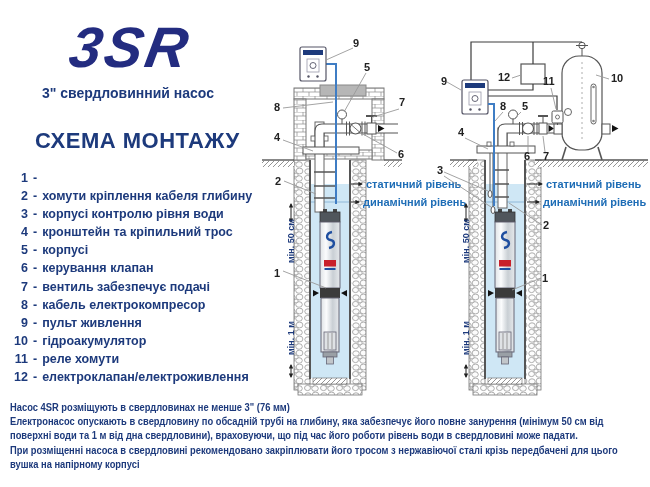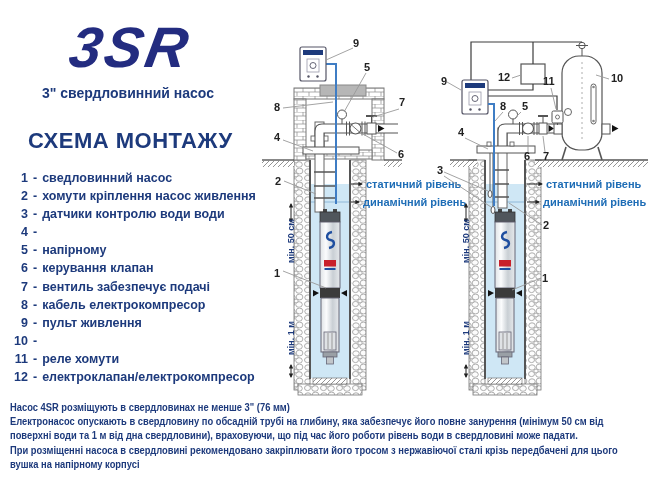--- a/index.html
+++ b/index.html
@@ -3,21 +3,21 @@
 <meta charset="utf-8">
 <style>
   html,body{margin:0;padding:0;background:#888;}
   .page{position:relative;width:650px;height:487px;background:#ffffff;overflow:hidden;
         font-family:"Liberation Sans",sans-serif;}
   .logo{position:absolute;left:38px;top:14px;width:185px;text-align:center;
         font-style:italic;font-weight:bold;font-size:57px;letter-spacing:3px;
         color:#232c80;transform:skewX(-10deg);}
   .subtitle{position:absolute;left:28px;top:85px;width:200px;text-align:center;
         font-weight:bold;font-size:14px;color:#1d3a7c;}
-  .title{position:absolute;left:28px;top:128px;font-weight:bold;font-size:22px;
+  .title{position:absolute;left:35px;top:128px;font-weight:bold;font-size:22px;
         letter-spacing:.5px;color:#1d3a7c;text-align:right;}
   .legend{position:absolute;left:6px;top:169px;width:292px;}
   .lrow{display:flex;line-height:18.1px;font-weight:bold;font-size:12.5px;color:#1d3a7c;}
   .lnum{width:22px;text-align:right;flex:0 0 auto;}
   .ldash{margin:0 5px;flex:0 0 auto;}
   .ltxt{white-space:nowrap;}
   .footer{position:absolute;left:10px;top:401px;width:702px;
         transform:scaleX(.9);transform-origin:0 0;
         font-weight:bold;font-size:10.4px;line-height:14.2px;color:#1d3a7c;}
   .footer p{margin:0;}
@@ -36,40 +36,40 @@
 <div class="page">
 
   <div class="logo">3SR</div>
   <div class="subtitle">3" свердловинний насос</div>
   <div class="title">СХЕМА МОНТАЖУ</div>
 
   <div class="legend">
     <div class="lrow">
         <span class="lnum">1</span>
         <span class="ldash">-</span>
-        <span class="ltxt">сведловинний насос</span>
       </div>
     <div class="lrow">
         <span class="lnum">2</span>
         <span class="ldash">-</span>
-        <span class="ltxt">хомути кріплення насос живлення</span>
+        <span class="ltxt">хомути кріплення кабеля глибину</span>
       </div>
     <div class="lrow">
         <span class="lnum">3</span>
         <span class="ldash">-</span>
-        <span class="ltxt">датчики контролю води води</span>
+        <span class="ltxt">корпусі контролю рівня води</span>
       </div>
     <div class="lrow">
         <span class="lnum">4</span>
         <span class="ldash">-</span>
+        <span class="ltxt">кронштейн та кріпильний трос</span>
       </div>
     <div class="lrow">
         <span class="lnum">5</span>
         <span class="ldash">-</span>
-        <span class="ltxt">напірному</span>
+        <span class="ltxt">корпусі</span>
       </div>
     <div class="lrow">
         <span class="lnum">6</span>
         <span class="ldash">-</span>
         <span class="ltxt">керування клапан</span>
       </div>
     <div class="lrow">
         <span class="lnum">7</span>
         <span class="ldash">-</span>
         <span class="ltxt">вентиль забезпечує подачі</span>
@@ -80,30 +80,31 @@
         <span class="ltxt">кабель електрокомпресор</span>
       </div>
     <div class="lrow">
         <span class="lnum">9</span>
         <span class="ldash">-</span>
         <span class="ltxt">пульт живлення</span>
       </div>
     <div class="lrow">
         <span class="lnum">10</span>
         <span class="ldash">-</span>
+        <span class="ltxt">гідроакумулятор</span>
       </div>
     <div class="lrow">
         <span class="lnum">11</span>
         <span class="ldash">-</span>
         <span class="ltxt">реле хомути</span>
       </div>
     <div class="lrow">
         <span class="lnum">12</span>
         <span class="ldash">-</span>
-        <span class="ltxt">електроклапан/електрокомпресор</span>
+        <span class="ltxt">електроклапан/електроживлення</span>
       </div>
   </div>
 
   <svg class="diag" width="650" height="487" viewBox="0 0 650 487">
     <defs>
       <pattern id="bricks" width="12" height="8" patternUnits="userSpaceOnUse">
         <rect width="12" height="8" fill="#ffffff"></rect>
         <path d="M0,0H12 M0,4H12 M3,0V4 M9,4V8" stroke="#8a8a8a" stroke-width=".7" fill="none"></path>
       </pattern>
       <pattern id="stones" width="16" height="14" patternUnits="userSpaceOnUse">

